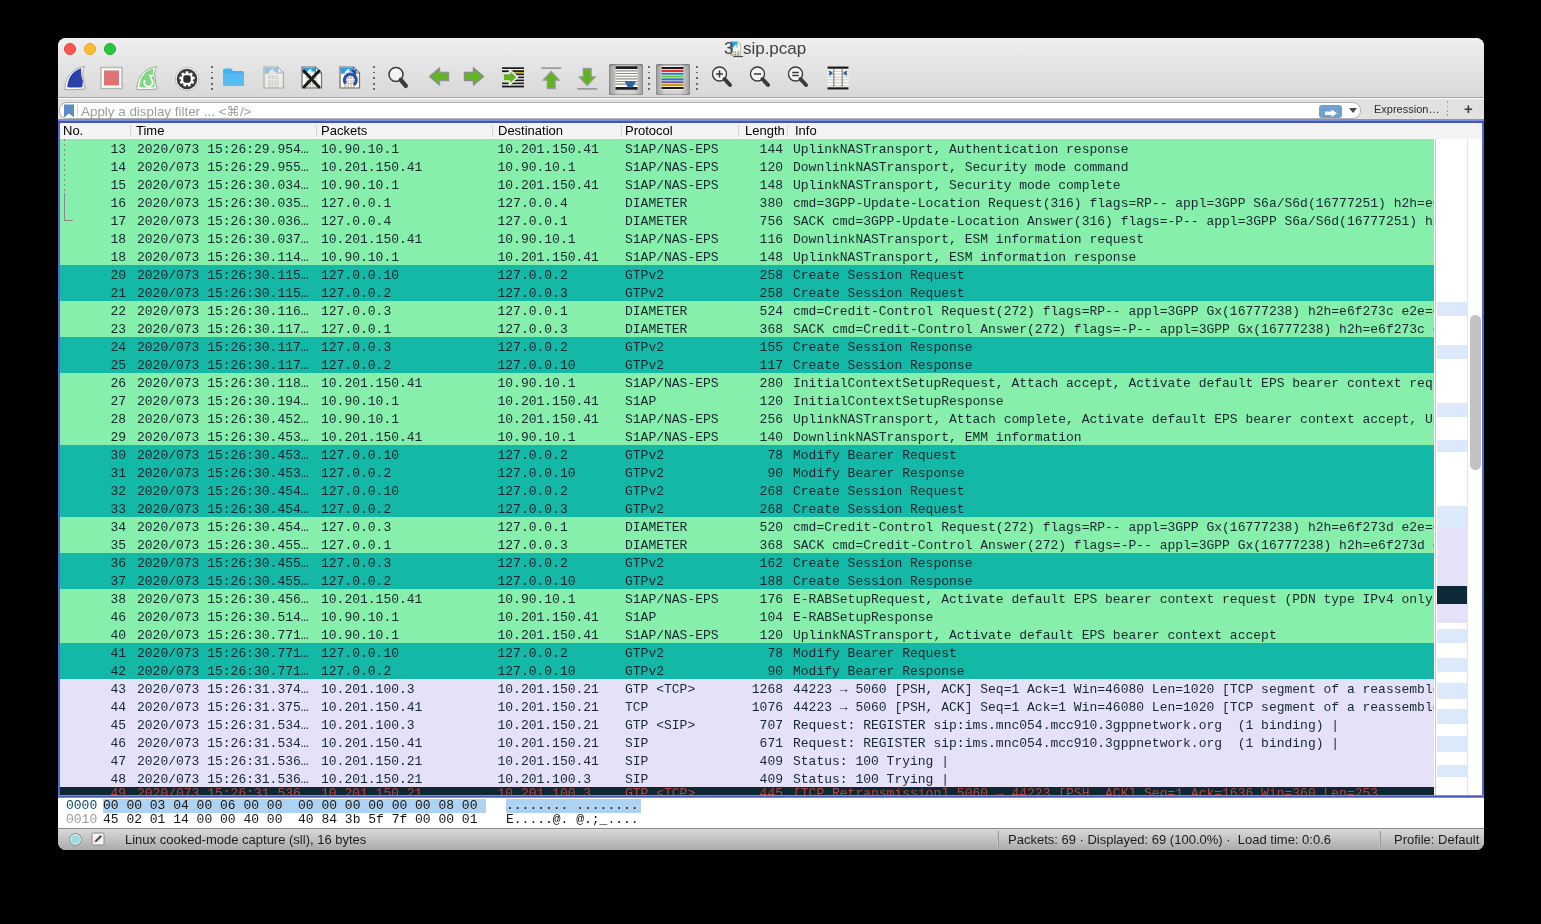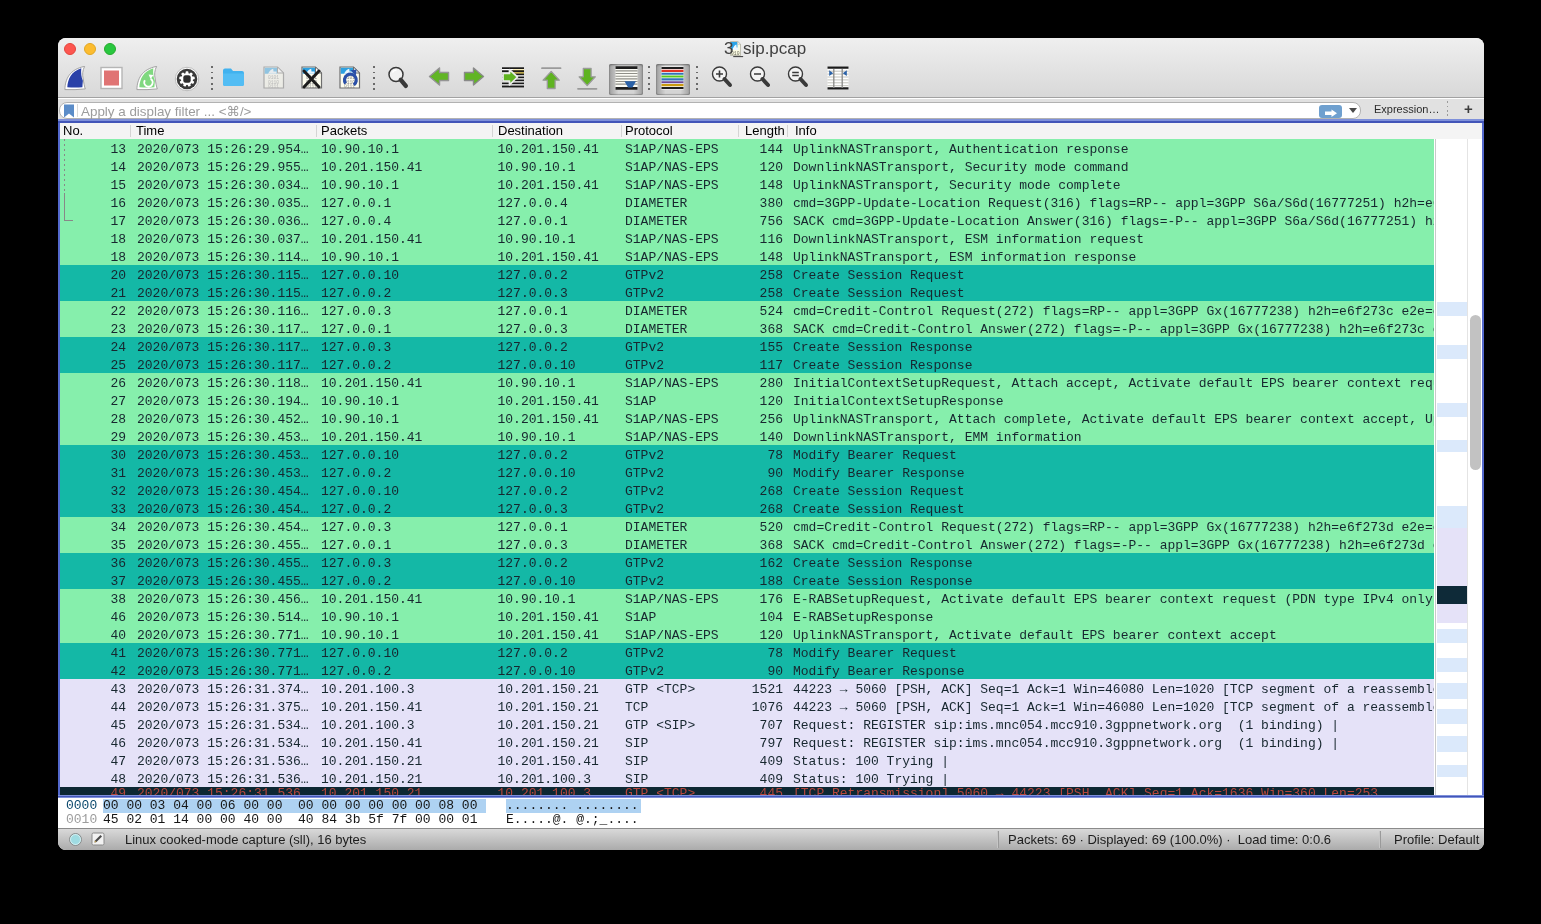--- a/index.html
+++ b/index.html
@@ -286,24 +286,24 @@
 <div class="row rb"><span class="c-no">33</span><span class="c-t">2020/073 15:26:30.454…</span><span class="c-s">127.0.0.2</span><span class="c-d">127.0.0.3</span><span class="c-p">GTPv2</span><span class="c-l">268</span><span class="c-i">Create Session Request</span></div>
 <div class="row rw"><span class="c-no">34</span><span class="c-t">2020/073 15:26:30.454…</span><span class="c-s">127.0.0.3</span><span class="c-d">127.0.0.1</span><span class="c-p">DIAMETER</span><span class="c-l">520</span><span class="c-i">cmd=Credit-Control Request(272) flags=RP-- appl=3GPP Gx(16777238) h2h=e6f273d e2e=e6f273d</span></div>
 <div class="row rw"><span class="c-no">35</span><span class="c-t">2020/073 15:26:30.455…</span><span class="c-s">127.0.0.1</span><span class="c-d">127.0.0.3</span><span class="c-p">DIAMETER</span><span class="c-l">368</span><span class="c-i">SACK cmd=Credit-Control Answer(272) flags=-P-- appl=3GPP Gx(16777238) h2h=e6f273d e2e=e6f273d</span></div>
 <div class="row rb"><span class="c-no">36</span><span class="c-t">2020/073 15:26:30.455…</span><span class="c-s">127.0.0.3</span><span class="c-d">127.0.0.2</span><span class="c-p">GTPv2</span><span class="c-l">162</span><span class="c-i">Create Session Response</span></div>
 <div class="row rb"><span class="c-no">37</span><span class="c-t">2020/073 15:26:30.455…</span><span class="c-s">127.0.0.2</span><span class="c-d">127.0.0.10</span><span class="c-p">GTPv2</span><span class="c-l">188</span><span class="c-i">Create Session Response</span></div>
 <div class="row rw"><span class="c-no">38</span><span class="c-t">2020/073 15:26:30.456…</span><span class="c-s">10.201.150.41</span><span class="c-d">10.90.10.1</span><span class="c-p">S1AP/NAS-EPS</span><span class="c-l">176</span><span class="c-i">E-RABSetupRequest, Activate default EPS bearer context request (PDN type IPv4 only allowed)</span></div>
 <div class="row rw"><span class="c-no">46</span><span class="c-t">2020/073 15:26:30.514…</span><span class="c-s">10.90.10.1</span><span class="c-d">10.201.150.41</span><span class="c-p">S1AP</span><span class="c-l">104</span><span class="c-i">E-RABSetupResponse</span></div>
 <div class="row rw"><span class="c-no">40</span><span class="c-t">2020/073 15:26:30.771…</span><span class="c-s">10.90.10.1</span><span class="c-d">10.201.150.41</span><span class="c-p">S1AP/NAS-EPS</span><span class="c-l">120</span><span class="c-i">UplinkNASTransport, Activate default EPS bearer context accept</span></div>
 <div class="row rb"><span class="c-no">41</span><span class="c-t">2020/073 15:26:30.771…</span><span class="c-s">127.0.0.10</span><span class="c-d">127.0.0.2</span><span class="c-p">GTPv2</span><span class="c-l">78</span><span class="c-i">Modify Bearer Request</span></div>
 <div class="row rb"><span class="c-no">42</span><span class="c-t">2020/073 15:26:30.771…</span><span class="c-s">127.0.0.2</span><span class="c-d">127.0.0.10</span><span class="c-p">GTPv2</span><span class="c-l">90</span><span class="c-i">Modify Bearer Response</span></div>
-<div class="row rv"><span class="c-no">43</span><span class="c-t">2020/073 15:26:31.374…</span><span class="c-s">10.201.100.3</span><span class="c-d">10.201.150.21</span><span class="c-p">GTP &lt;TCP&gt;</span><span class="c-l">1521</span><span class="c-i">44223 → 5060 [PSH, ACK] Seq=1 Ack=1 Win=46080 Len=1020 [TCP segment of a reassembled PDU]</span></div>
+<div class="row rv"><span class="c-no">43</span><span class="c-t">2020/073 15:26:31.374…</span><span class="c-s">10.201.100.3</span><span class="c-d">10.201.150.21</span><span class="c-p">GTP &lt;TCP&gt;</span><span class="c-l">1268</span><span class="c-i">44223 → 5060 [PSH, ACK] Seq=1 Ack=1 Win=46080 Len=1020 [TCP segment of a reassembled PDU]</span></div>
 <div class="row rv"><span class="c-no">44</span><span class="c-t">2020/073 15:26:31.375…</span><span class="c-s">10.201.150.41</span><span class="c-d">10.201.150.21</span><span class="c-p">TCP</span><span class="c-l">1076</span><span class="c-i">44223 → 5060 [PSH, ACK] Seq=1 Ack=1 Win=46080 Len=1020 [TCP segment of a reassembled PDU]</span></div>
 <div class="row rv"><span class="c-no">45</span><span class="c-t">2020/073 15:26:31.534…</span><span class="c-s">10.201.100.3</span><span class="c-d">10.201.150.21</span><span class="c-p">GTP &lt;SIP&gt;</span><span class="c-l">707</span><span class="c-i">Request: REGISTER sip:ims.mnc054.mcc910.3gppnetwork.org  (1 binding) |</span></div>
-<div class="row rv"><span class="c-no">46</span><span class="c-t">2020/073 15:26:31.534…</span><span class="c-s">10.201.150.41</span><span class="c-d">10.201.150.21</span><span class="c-p">SIP</span><span class="c-l">797</span><span class="c-i">Request: REGISTER sip:ims.mnc054.mcc910.3gppnetwork.org  (1 binding) |</span></div>
+<div class="row rv"><span class="c-no">46</span><span class="c-t">2020/073 15:26:31.534…</span><span class="c-s">10.201.150.41</span><span class="c-d">10.201.150.21</span><span class="c-p">SIP</span><span class="c-l">671</span><span class="c-i">Request: REGISTER sip:ims.mnc054.mcc910.3gppnetwork.org  (1 binding) |</span></div>
 <div class="row rv"><span class="c-no">47</span><span class="c-t">2020/073 15:26:31.536…</span><span class="c-s">10.201.150.21</span><span class="c-d">10.201.150.41</span><span class="c-p">SIP</span><span class="c-l">409</span><span class="c-i">Status: 100 Trying |</span></div>
 <div class="row rv"><span class="c-no">48</span><span class="c-t">2020/073 15:26:31.536…</span><span class="c-s">10.201.150.21</span><span class="c-d">10.201.100.3</span><span class="c-p">SIP</span><span class="c-l">409</span><span class="c-i">Status: 100 Trying |</span></div>
 <div class="row rs"><span class="c-no">49</span><span class="c-t">2020/073 15:26:31.536…</span><span class="c-s">10.201.150.21</span><span class="c-d">10.201.100.3</span><span class="c-p">GTP &lt;TCP&gt;</span><span class="c-l">445</span><span class="c-i">[TCP Retransmission] 5060 → 44223 [PSH, ACK] Seq=1 Ack=1636 Win=360 Len=253</span></div>
     </div>
     <div class="gut" style="left:6px;top:16px;height:54px;width:1px;background-image:repeating-linear-gradient(#888 0 2px,transparent 2px 5px)"></div>
     <div class="gut" style="left:6px;top:70px;height:27px;width:1px;background:#888"></div>
     <div class="gut" style="left:6px;top:97px;height:1px;width:9px;background:#888"></div>
     <div class="scol">
       <div class="mmap">
           <div style="position:absolute;left:0;right:0;top:162.5px;height:14.0px;background:#dbe9fb"></div>

